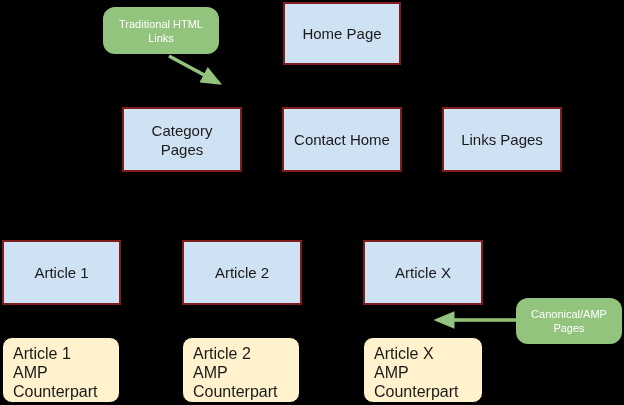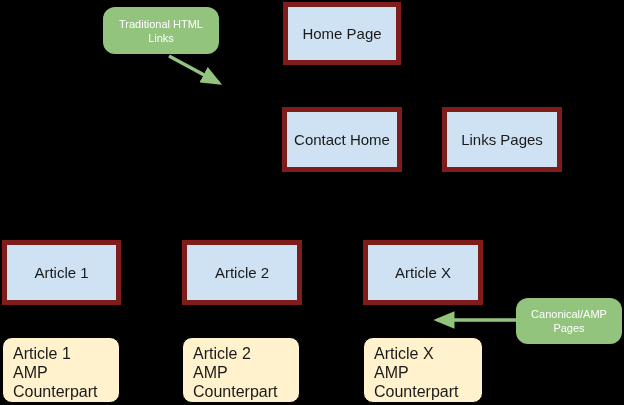--- a/index.html
+++ b/index.html
@@ -15,21 +15,21 @@
     overflow: hidden;
     font-family: "Liberation Sans", sans-serif;
   }
   .label {
     white-space: pre-line;
   }
   
   .page-node {
     position: absolute;
     background: #cfe2f3;
-    border: 5px solid #7f1d1d;
+    border: 2px solid #7f1d1d;
     box-sizing: border-box;
     display: flex;
     align-items: center;
     justify-content: center;
     text-align: center;
     font-size: 15px;
     line-height: 19px;
     color: #1a1a1a;
   }
   
@@ -91,20 +91,24 @@
       </marker>
     </defs>
     <line x1="169" y1="56" x2="219" y2="83" stroke="#93c47d" stroke-width="3.5" marker-end="url(#ah)"></line>
     <line x1="516" y1="320" x2="437" y2="320" stroke="#93c47d" stroke-width="3.5" marker-end="url(#ah)"></line>
   </svg>
 
   <div class="page-node" id="node-home">
     <span class="label">Home Page</span>
   </div>
 
+  <div class="page-node" id="node-category">
+    <span class="label">Category
+Pages</span>
+  </div>
 
   <div class="page-node" id="node-contact">
     <span class="label">Contact Home</span>
   </div>
 
   <div class="page-node" id="node-other">
     <span class="label">Links Pages</span>
   </div>
 
   <div class="page-node" id="node-article1">

